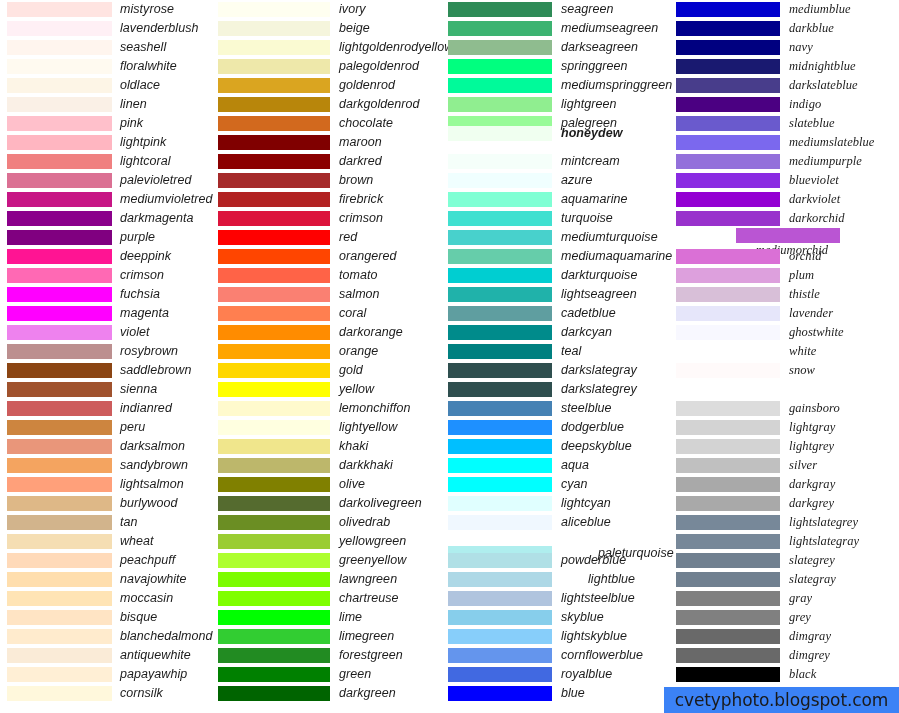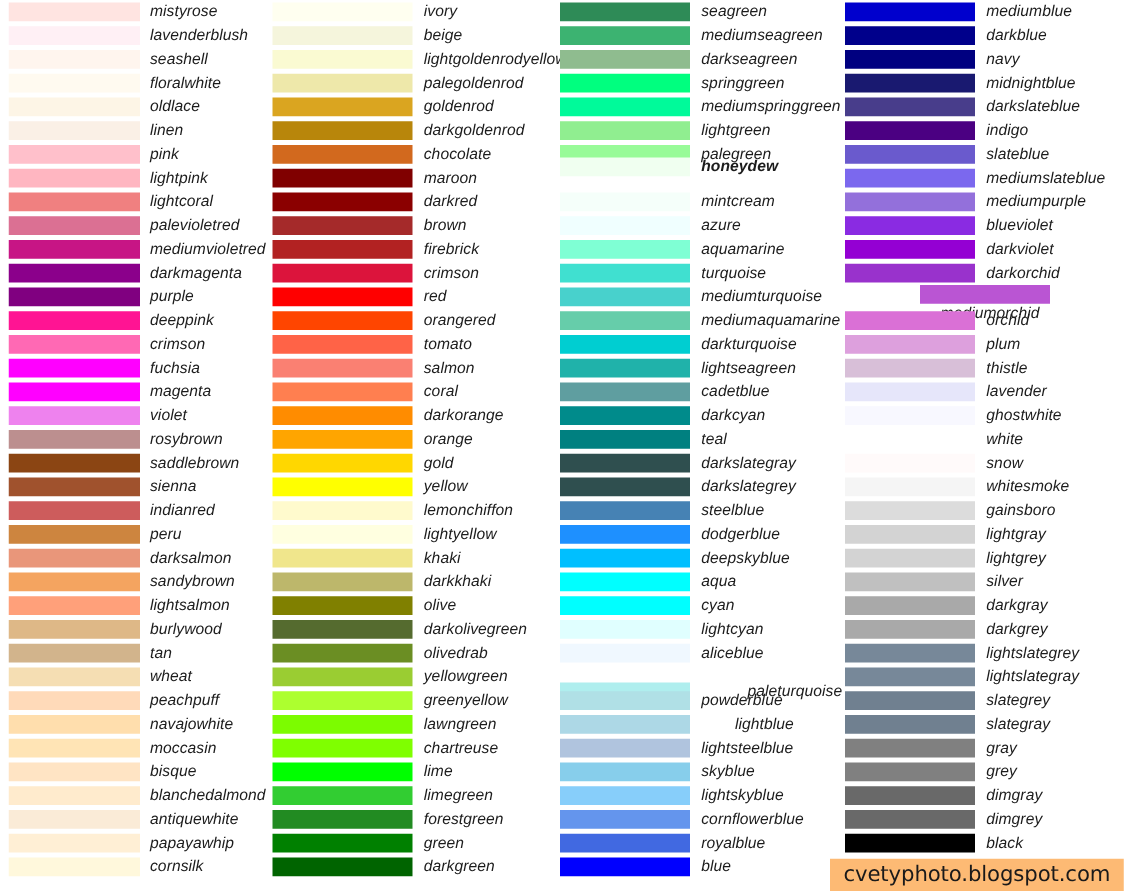--- a/index.html
+++ b/index.html
@@ -22,21 +22,21 @@
     flex-direction: row;
   }
   .color-column {
     position: relative;
     height: 713px;
     flex: 0 0 auto;
   }
   .col-0 { width: 218px; }
   .col-1 { width: 230px; }
   .col-2 { width: 228px; }
-  .col-3 { width: 223px; }
+  .col-3 { width: 223px; font-family: Liberation Serif, serif; }
 
   .color-row {
     position: absolute;
     left: 0;
     height: 19px;
     display: flex;
     align-items: center;
     width: 100%;
   }
   .swatch {
@@ -61,21 +61,21 @@
   .col-1 .color-name { margin-left: 9px; }
   .col-2 .color-name { margin-left: 9px; }
   .col-3 .color-name { margin-left: 9px; }
 
   #watermark {
     position: absolute;
     left: 664px;
     top: 687px;
     width: 235px;
     height: 26px;
-    background: #fdba74;
+    background: #3b82f6;
     display: flex;
     align-items: center;
     justify-content: center;
   }
   #watermark .wm-text {
     font-family: "DejaVu Sans", sans-serif;
     font-size: 17px;
     color: #1a1a1a;
     letter-spacing: -0.1px;
     line-height: 20px;
@@ -609,24 +609,20 @@
         <div class="color-name">ghostwhite</div>
       </div>
       <div class="color-row" style="top: 342px;">
         <div class="swatch" title="#ffffff" style="background: rgb(255, 255, 255);"></div>
         <div class="color-name">white</div>
       </div>
       <div class="color-row" style="top: 361px;">
         <div class="swatch" title="#fffafa" style="background: rgb(255, 250, 250);"></div>
         <div class="color-name">snow</div>
       </div>
-      <div class="color-row" style="top: 380px;">
-        <div class="swatch" title="#f5f5f5" style="background: rgb(245, 245, 245);"></div>
-        <div class="color-name">whitesmoke</div>
-      </div>
       <div class="color-row" style="top: 399px;">
         <div class="swatch" title="#dcdcdc" style="background: rgb(220, 220, 220);"></div>
         <div class="color-name">gainsboro</div>
       </div>
       <div class="color-row" style="top: 418px;">
         <div class="swatch" title="#d3d3d3" style="background: rgb(211, 211, 211);"></div>
         <div class="color-name">lightgray</div>
       </div>
       <div class="color-row" style="top: 437px;">
         <div class="swatch" title="#d3d3d3" style="background: rgb(211, 211, 211);"></div>

